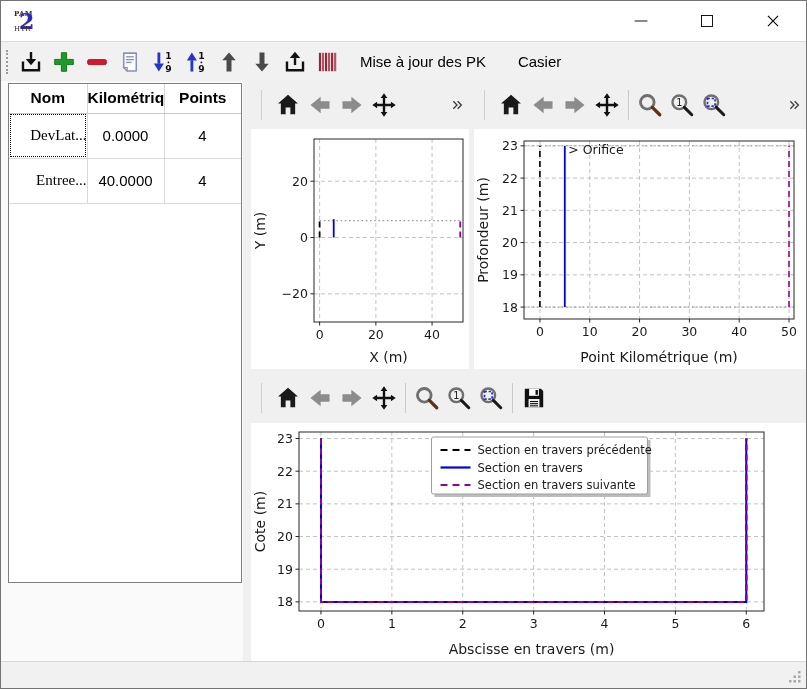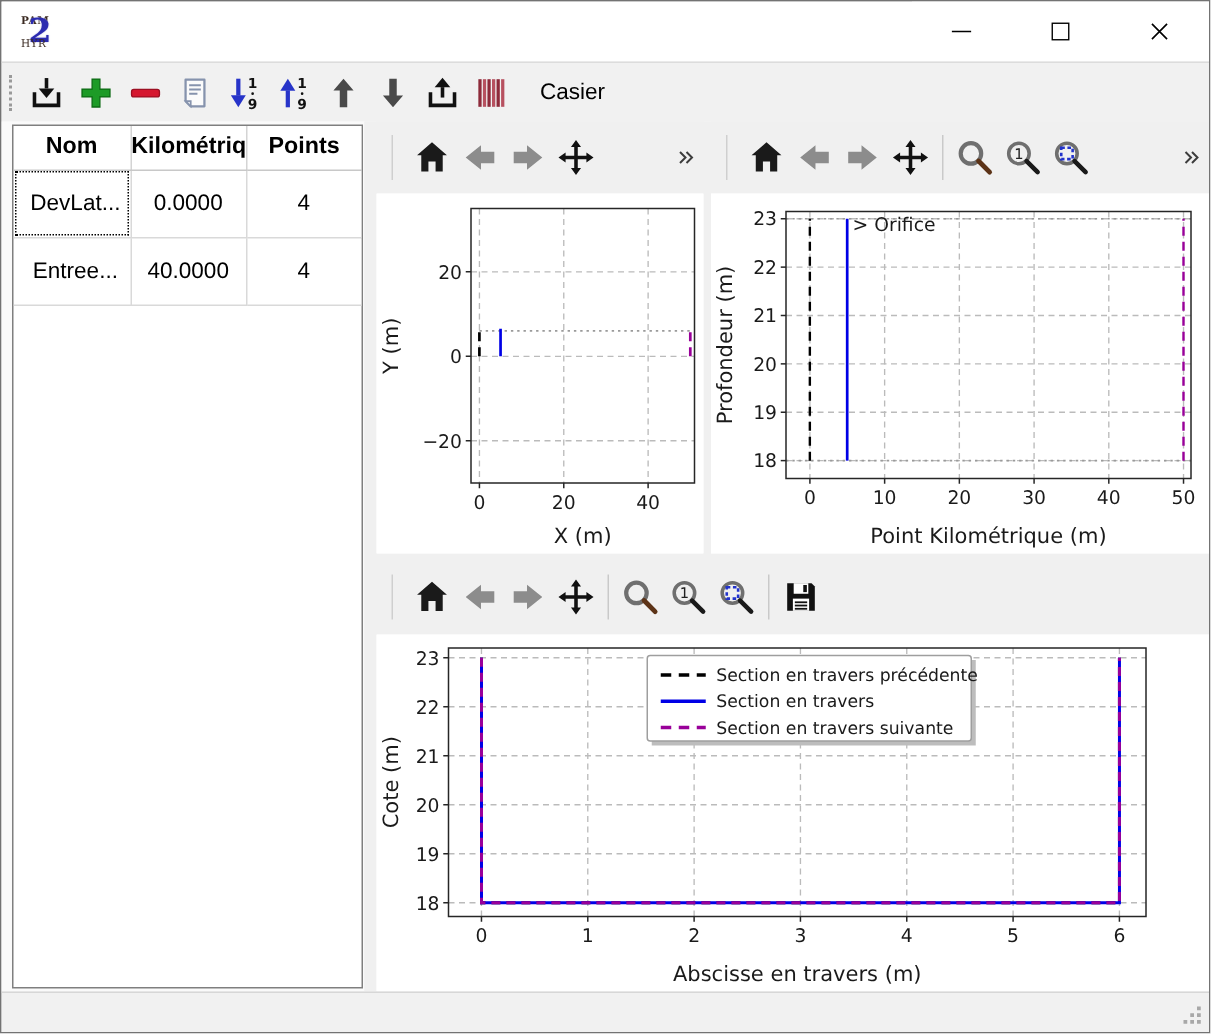--- a/index.html
+++ b/index.html
@@ -19,32 +19,32 @@
   .win-controls{margin-left:auto;display:flex;height:40px;}
   .win-btn{width:66px;height:40px;display:flex;align-items:center;justify-content:center;background:#fff;border:none;padding:0;}
   
   .toolbar{height:40px;background:#f1f1f1;border-top:1px solid #dcdcdc;display:flex;align-items:center;flex:0 0 auto;padding-left:2px;}
   .tb-handle{width:0;height:24px;border-left:2px dotted #9a9a9a;margin:0 6px 0 3px;}
   .tb-btn{width:33px;height:32px;display:flex;align-items:center;justify-content:center;background:transparent;border:none;padding:0;}
   .tb-text{height:32px;background:transparent;border:none;font-family:"Liberation Sans",sans-serif;font-size:15px;padding:0 9px;margin:0 7px;color:#000;}
   
   .main{flex:1;display:flex;background:#f0f0f0;min-height:0;}
   .left-panel{width:242px;flex:0 0 auto;background:#fafafa;position:relative;}
-  .table-widget{position:absolute;left:7px;top:2px;width:234px;height:576px;border:1px solid #7f7f7f;background:#fff;overflow:hidden;}
+  .table-widget{position:absolute;left:7px;top:2px;width:234px;height:500px;border:1px solid #7f7f7f;background:#fff;overflow:hidden;}
   table.sections{border-collapse:collapse;table-layout:fixed;width:232px;}
   table.sections th{
     height:29px;font-size:15.5px;font-weight:bold;text-align:center;background:#fff;
     border-right:1px solid #d4d4d4;border-bottom:1px solid #c8c8c8;overflow:hidden;white-space:nowrap;padding:0;
   }
   table.sections th:last-child{border-right:none;}
   table.sections td{
     height:45px;font-size:15px;text-align:center;background:#fff;
     border-right:1px solid #d9d9d9;border-bottom:1px solid #d9d9d9;overflow:hidden;white-space:nowrap;padding:0;
   }
-  table.sections td.nom{text-align:center;padding-left:5px;}
+  table.sections td.nom{text-align:right;padding-left:5px;font-family:Liberation Serif, serif;}
   table.sections tr.selected td{background:#0078d7;color:#fff;border-right-color:#e8e8e8;border-bottom-color:#e8e8e8;}
   table.sections td.focus{outline:1px dotted #000;outline-offset:-2px;}
   .splitter{width:0;flex:0 0 auto;}
   .right-panel{flex:1;position:relative;background:#f0f0f0;min-width:0;}
   .fig{position:absolute;background:#f0f0f0;}
   .fig-plan{left:8px;top:0;width:218px;}
   .fig-profil{left:231px;top:0;width:332px;}
   .fig-section{left:8px;top:292px;width:555px;}
   .mpl-toolbar{height:48px;display:flex;align-items:center;padding-left:10px;position:relative;}
   .fig-section .mpl-toolbar{height:50px;}
@@ -238,20 +238,21 @@
     <button class="tb-btn">
         <svg width="26" height="26">
           <use href="#sym-export"></use>
         </svg>
       </button>
     <button class="tb-btn">
         <svg width="26" height="26">
           <use href="#sym-bars"></use>
         </svg>
       </button>
+    <button class="tb-text">Mise à jour des PK</button>
     <button class="tb-text">Casier</button>
   </div>
 
   <div class="main">
 
     <div class="left-panel">
       <div class="table-widget">
         <table class="sections">
           <colgroup>
               <col style="width:78px">

